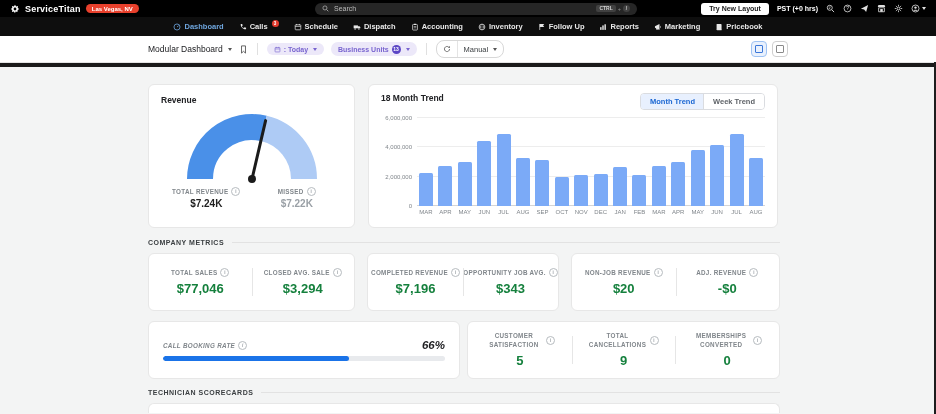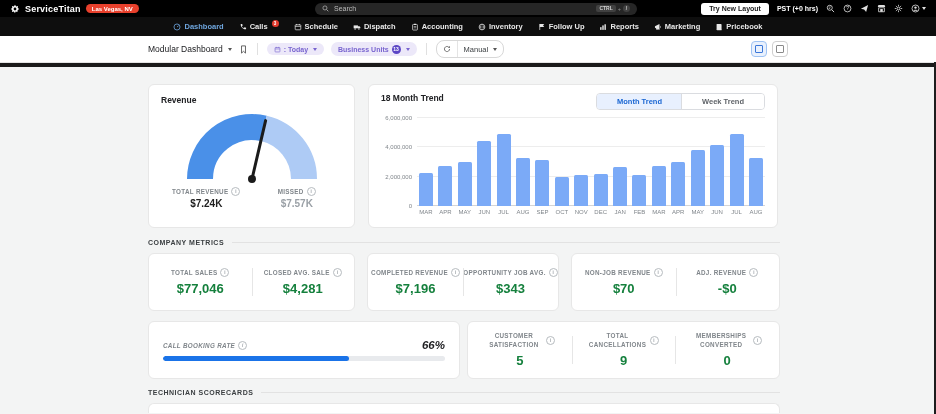--- a/index.html
+++ b/index.html
@@ -66,21 +66,21 @@
   .revenue-card{width:207px;height:144px;padding:10px 12px;display:flex;flex-direction:column;}
   .gauge{display:flex;justify-content:center;margin-top:2px;}
   .gauge-stats{display:flex;margin-top:4px;}
   .gstat{flex:1;display:flex;flex-direction:column;align-items:center;gap:2px;}
   .g-value{font-size:10px;font-weight:700;color:#1f1f1f;}
   .g-value.muted{color:#9aa0a6;}
 
   .trend-card{width:410px;height:144px;padding:8px 12px;}
   .trend-head{display:flex;justify-content:space-between;align-items:flex-start;}
   .toggle{display:flex;border:1px solid #dadce0;border-radius:4px;overflow:hidden;font-size:7.5px;font-weight:600;}
-  .seg{padding:3px 20px;color:#5f6368;background:#fff;cursor:pointer;}
+  .seg{padding:3px 9px;color:#5f6368;background:#fff;cursor:pointer;}
   .seg.selected{background:#e8f0fe;color:#1a66d2;box-shadow:inset -1px 0 0 #dadce0;}
   .chart-area{display:flex;margin-top:8px;}
   .y-axis{position:relative;width:36px;height:88px;flex:none;}
   .y-tick{position:absolute;right:5px;font-size:6px;color:#80868b;}
   .plot{position:relative;height:88px;flex:1;}
   .gridline{position:absolute;left:0;right:0;height:1px;background:#ededed;}
   .gridline.zero{background:#d5d5d5;}
   .bars{position:absolute;left:2px;right:2px;top:0;bottom:0;display:flex;justify-content:space-between;align-items:flex-end;}
   .bar{width:14px;border-radius:1.5px 1.5px 0 0;}
   .x-labels{display:flex;justify-content:space-between;margin:3px 2px 0 38px;}
@@ -355,21 +355,21 @@
               <span class="m-label">TOTAL REVENUE</span>
               <span class="info-icon">i</span>
             </div>
             <div class="g-value">$7.24K</div>
           </div>
           <div class="gstat">
             <div class="m-top">
               <span class="m-label">MISSED</span>
               <span class="info-icon">i</span>
             </div>
-            <div class="g-value muted">$7.57K</div>
+            <div class="g-value muted">$7.22K</div>
           </div>
         </div>
       </section>
 
       <section class="card trend-card">
         <div class="trend-head">
           <div class="card-title">18 Month Trend</div>
           <div class="toggle">
             <span class="seg selected">Month Trend</span>
             <span class="seg">Week Trend</span>
@@ -443,21 +443,21 @@
               <span class="m-label">TOTAL SALES</span>
               <span class="info-icon">i</span>
             </div>
             <div class="m-value">$77,046</div>
           </div>
           <div class="metric-cell">
             <div class="m-top">
               <span class="m-label">CLOSED AVG. SALE</span>
               <span class="info-icon">i</span>
             </div>
-            <div class="m-value">$4,281</div>
+            <div class="m-value">$3,294</div>
           </div>
         </section>
         <section class="card metric-card">
           <div class="metric-cell">
             <div class="m-top">
               <span class="m-label">COMPLETED REVENUE</span>
               <span class="info-icon">i</span>
             </div>
             <div class="m-value">$7,196</div>
           </div>
@@ -468,21 +468,21 @@
             </div>
             <div class="m-value">$343</div>
           </div>
         </section>
         <section class="card metric-card">
           <div class="metric-cell">
             <div class="m-top">
               <span class="m-label">NON-JOB REVENUE</span>
               <span class="info-icon">i</span>
             </div>
-            <div class="m-value">$70</div>
+            <div class="m-value">$20</div>
           </div>
           <div class="metric-cell">
             <div class="m-top">
               <span class="m-label">ADJ. REVENUE</span>
               <span class="info-icon">i</span>
             </div>
             <div class="m-value">-$0</div>
           </div>
         </section>
       </div>

